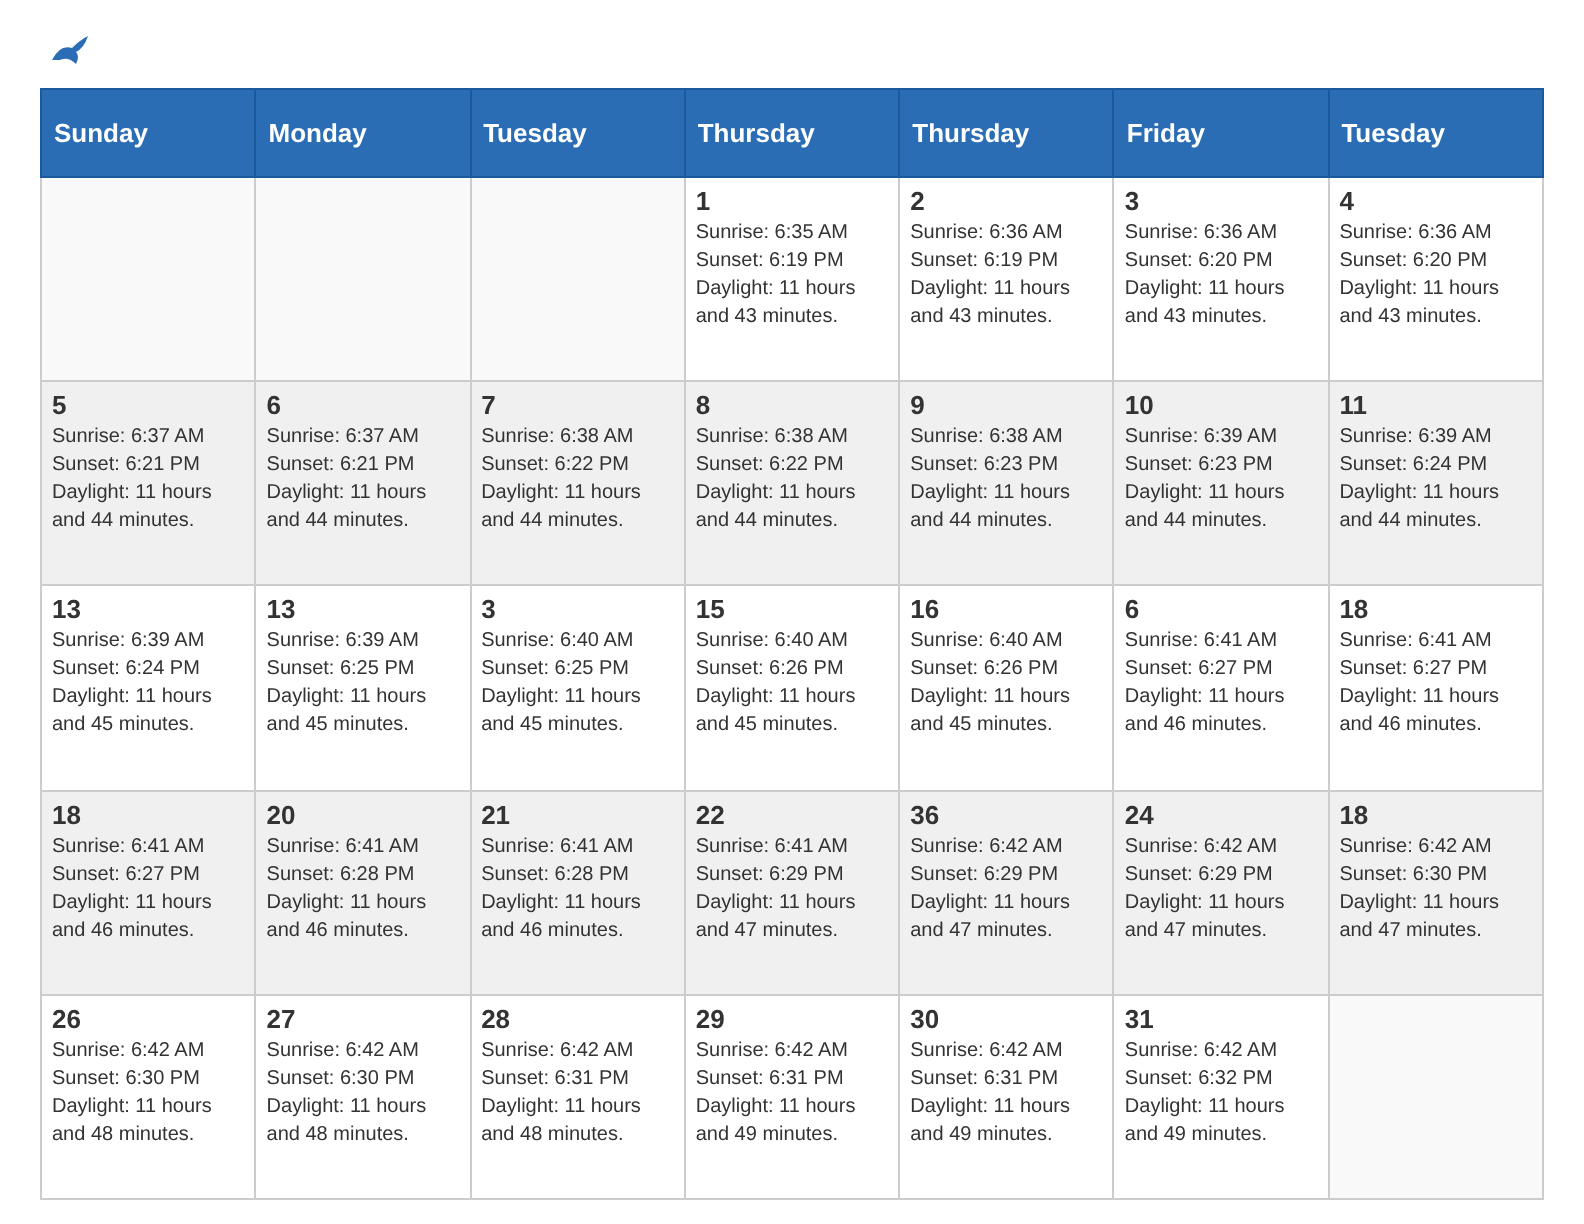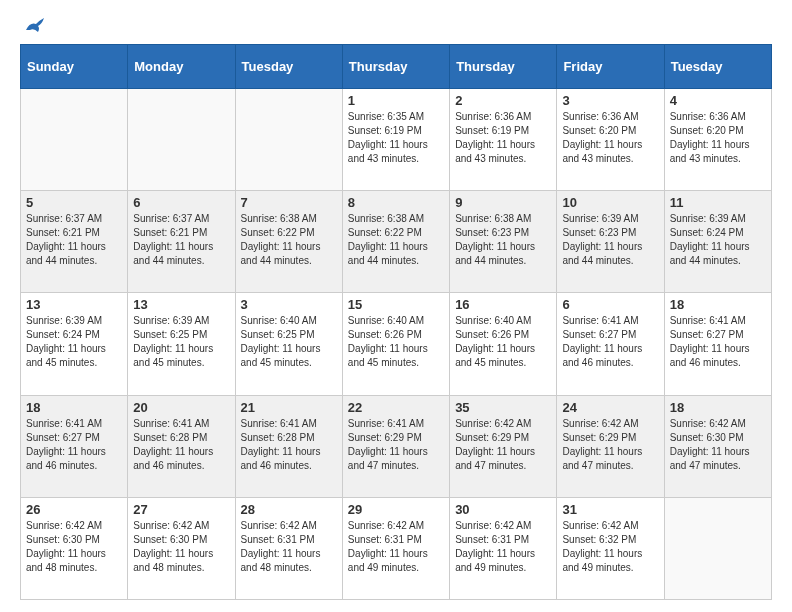--- a/index.html
+++ b/index.html
@@ -295,21 +295,21 @@
 and 46 minutes.</div>
           </td>
           <td>
             <span class="day-number">22</span>
             <div class="day-info" style="white-space: pre-line;">Sunrise: 6:41 AM
 Sunset: 6:29 PM
 Daylight: 11 hours
 and 47 minutes.</div>
           </td>
           <td>
-            <span class="day-number">35</span>
+            <span class="day-number">36</span>
             <div class="day-info" style="white-space: pre-line;">Sunrise: 6:42 AM
 Sunset: 6:29 PM
 Daylight: 11 hours
 and 47 minutes.</div>
           </td>
           <td>
             <span class="day-number">24</span>
             <div class="day-info" style="white-space: pre-line;">Sunrise: 6:42 AM
 Sunset: 6:29 PM
 Daylight: 11 hours

